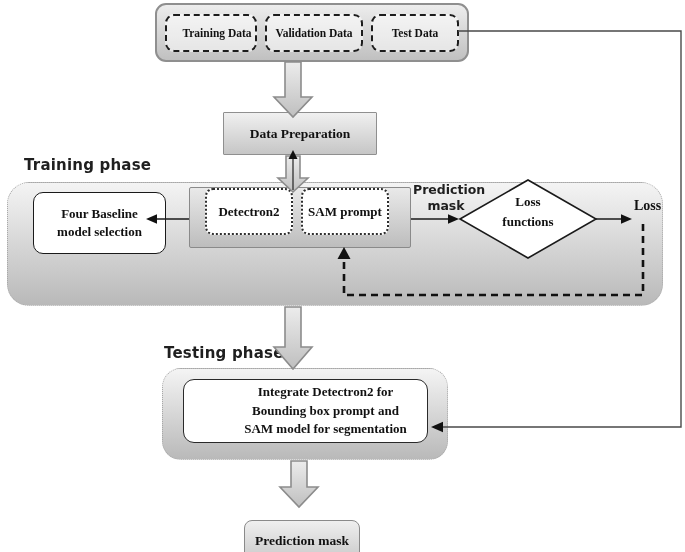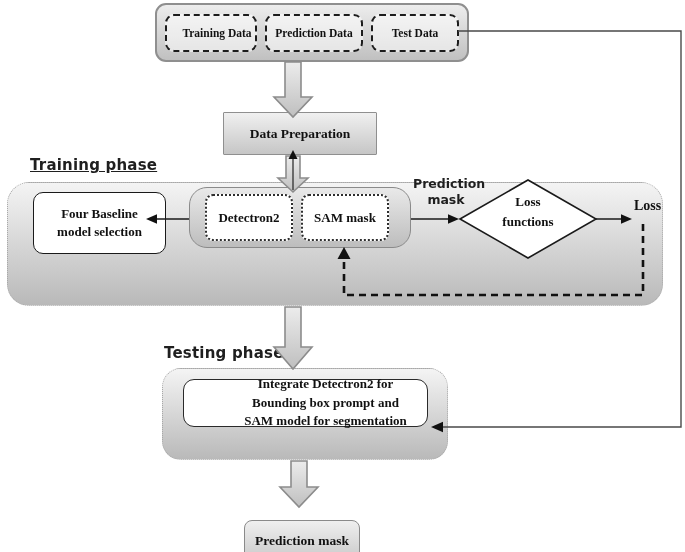--- a/index.html
+++ b/index.html
@@ -38,61 +38,61 @@
 
   #data-preparation {
     position:absolute; left:223px; top:112px; width:154px; height:43px;
     background:linear-gradient(#f0f0f0, #c6c6c6);
     border:1.5px solid #8f8f8f; border-radius:1px;
     display:flex; align-items:center; justify-content:center;
     font-size:13.5px;
   }
 
   .phase-label { position:absolute; font-size:15px; font-weight:700; letter-spacing:0.2px; }
-  #training-phase-label { left:30px; top:156px;text-decoration:underline; }
+  #training-phase-label { left:24px; top:156px; }
   #testing-phase-label  { left:164px; top:344px; }
 
   #training-container { left:7px; top:182px; width:656px; height:124px; border-radius:22px; }
 
   #four-baseline {
     position:absolute; left:33px; top:192px; width:133px; height:62px;
     background:#ffffff; border:1.6px solid #1a1a1a; border-radius:10px;
     display:flex; flex-direction:column; align-items:center; justify-content:center;
     font-size:13px; line-height:1.35; text-align:center;
   }
 
   #model-container {
     position:absolute; left:189px; top:187px; width:222px; height:61px;
     background:linear-gradient(#e9e9e9, #bdbdbd);
-    border:1.5px solid #8a8a8a; border-radius:18px;
-    display:flex; align-items:center; gap:8px; padding:0 15px;
+    border:1.5px solid #8a8a8a; border-radius:2px;
+    display:flex; align-items:flex-start; gap:8px; padding:0 15px;
   }
   .model-box {
     width:88px; height:47px; background:#ffffff;
     border:2px dotted #2e2e2e; border-radius:8px;
     display:flex; align-items:center; justify-content:center;
     font-size:13px; white-space:nowrap;
   }
 
   #prediction-mask-annotation {
-    position:absolute; left:413px; top:176px; width:66px;
+    position:absolute; left:413px; top:182px; width:66px;
     text-align:center; font-size:12.5px; font-weight:600; line-height:1.3;
     z-index:6;
   }
   #loss-annotation {
     position:absolute; left:634px; top:198px; font-size:14px; z-index:6;
   }
   #loss-diamond-text {
     position:absolute; left:478px; top:192px; width:100px;
     text-align:center; font-size:13px; line-height:1.55; z-index:6;
   }
 
   #testing-container { left:162px; top:368px; width:286px; height:92px; border-radius:19px; }
   #integration-box {
-    position:absolute; left:183px; top:379px; width:245px; height:48px;
+    position:absolute; left:183px; top:379px; width:245px; height:64px;
     background:#ffffff; border:1.6px solid #2a2a2a; border-radius:11px;
     display:flex; flex-direction:column; align-items:center; justify-content:center;
     font-size:13px; line-height:1.42; text-align:center; white-space:nowrap;padding-left:40px;
   }
 
   #prediction-mask-box {
     position:absolute; left:244px; top:520px; width:116px; height:42px;
     background:linear-gradient(#efefef, #c9c9c9);
     border:1.5px solid #8a8a8a; border-radius:8px;
     display:flex; align-items:center; justify-content:center;
@@ -107,21 +107,21 @@
 </head>
 <body>
 
 <div id="canvas">
 
   <div id="data-container" class="grad-container">
     <div class="data-box serif" style="width:92px;padding-left:12px;">
       <span>Training Data</span>
     </div>
     <div class="data-box serif" style="width:98px;">
-      <span>Prediction Data</span>
+      <span>Validation Data</span>
     </div>
     <div class="data-box serif" style="width:88px;text-align:center;">
       <span>Test Data</span>
     </div>
   </div>
 
   <div id="data-preparation" class="serif">
     <span>Data Preparation</span>
   </div>
 
@@ -131,21 +131,21 @@
   <div id="four-baseline" class="serif">
     <span>Four Baseline</span>
     <span>model selection</span>
   </div>
 
   <div id="model-container">
     <div class="model-box serif">
       <span>Detectron2</span>
     </div>
     <div class="model-box serif">
-      <span>SAM mask</span>
+      <span>SAM prompt</span>
     </div>
   </div>
 
   <div id="prediction-mask-annotation" class="sans">
     <div>Prediction</div>
     <div>mask</div>
   </div>
 
   <div id="loss-diamond-text" class="serif">
     <div>Loss</div>

